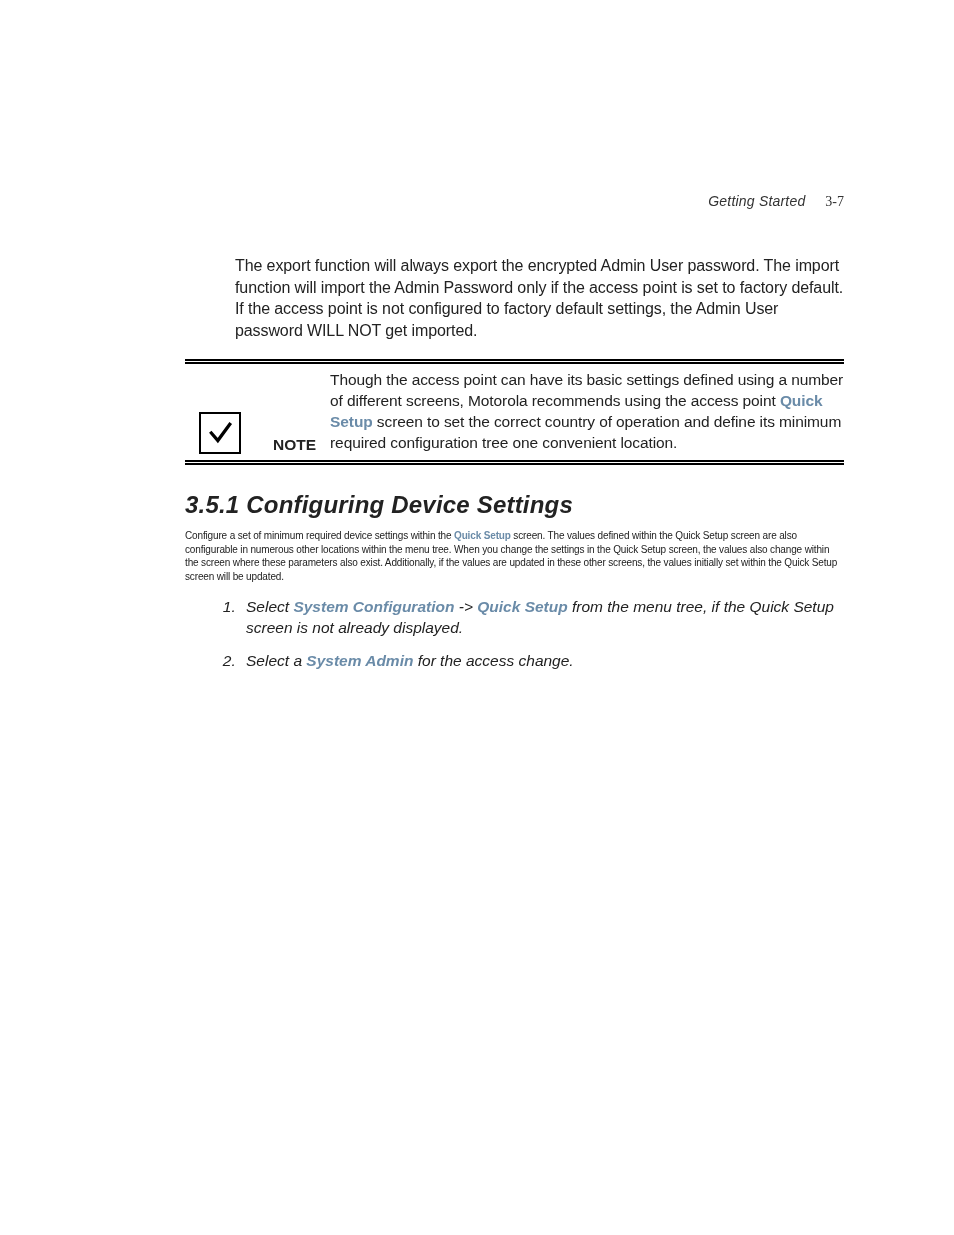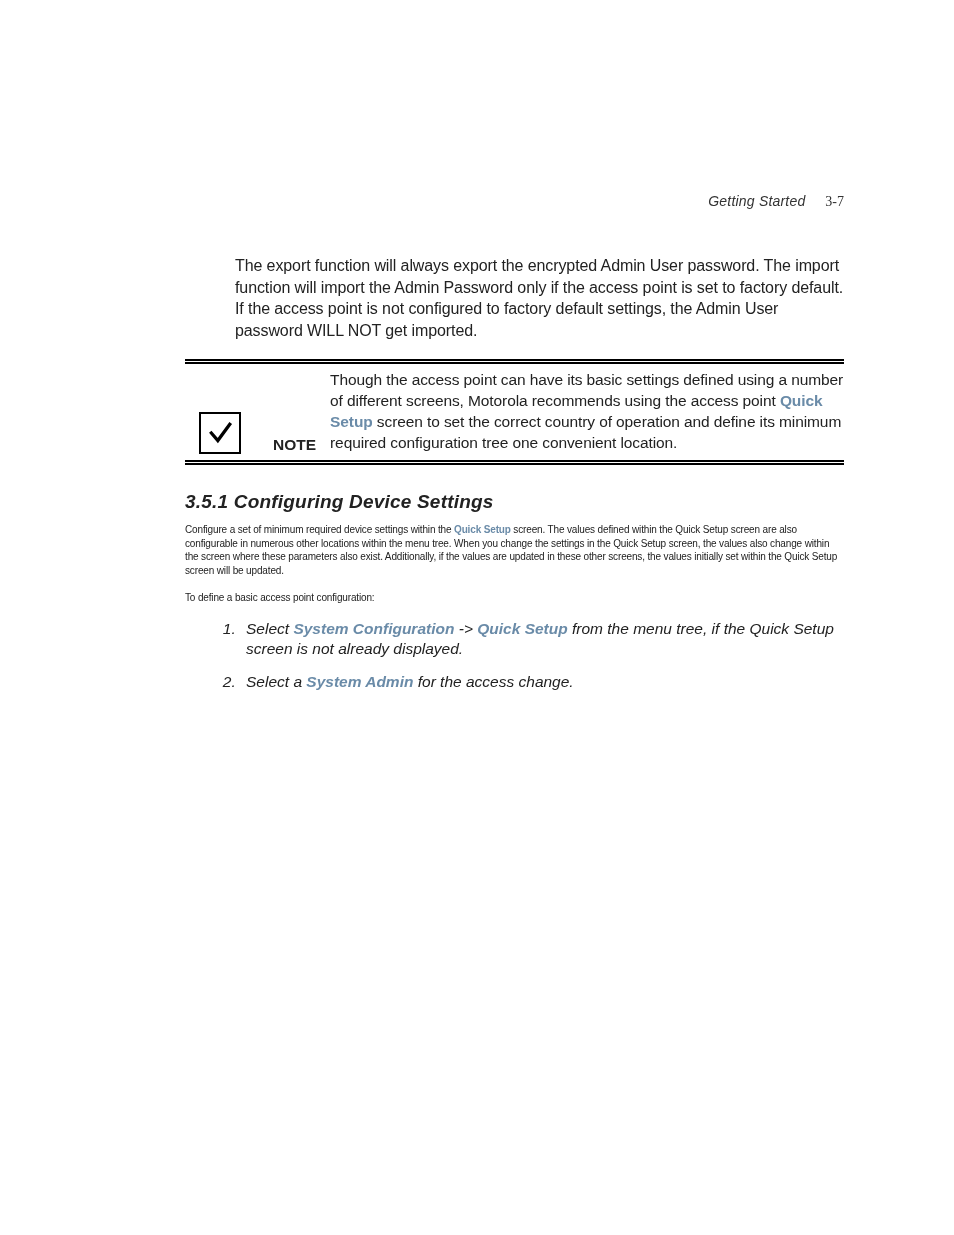--- a/index.html
+++ b/index.html
@@ -81,21 +81,21 @@
   .keyword {
     color: #6a8ba8;
     font-weight: 700;
   }
   h2.section-heading {
     margin: 26px 0 10px 0;
     font-family: "Arial Narrow", Arial, sans-serif;
     font-stretch: condensed;
     font-style: italic;
     font-weight: 700;
-    font-size: 19px;
+    font-size: 24px;
     letter-spacing: 0.2px;
   }
   .para {
     font-size: 10px;
     line-height: 1.35;
     letter-spacing: -0.15px;
     margin: 0 0 14px 0;
   }
   ol.steps {
     margin: 0 0 0 25px;
@@ -134,21 +134,20 @@
       <span>Though the access point can have its basic settings defined using a number of different screens, Motorola recommends using the access point </span><span class="keyword">Quick Setup</span><span> screen to set the correct country of operation and define its minimum required configuration tree one convenient location.</span>
     </div>
   </div>
 
   <h2 class="section-heading">3.5.1  Configuring Device Settings</h2>
 
   <p class="para">
     <span>Configure a set of minimum required device settings within the </span><span class="keyword">Quick Setup</span><span> screen. The values defined within the Quick Setup screen are also configurable in numerous other locations within the menu tree. When you change the settings in the Quick Setup screen, the values also change within the screen where these parameters also exist. Additionally, if the values are updated in these other screens, the values initially set within the Quick Setup screen will be updated.</span>
   </p>
 
-  <p class="para">To define a basic access point configuration:</p>
 
   <ol class="steps">
     <li>
       <span>Select </span><span class="keyword">System Configuration</span><span> -&gt; </span><span class="keyword">Quick Setup</span><span> from the menu tree, if the Quick Setup screen is not already displayed.</span>
     </li>
     <li>
       <span>Select a </span><span class="keyword">System Admin</span><span> for the access change.</span>
     </li>
   </ol>
 

